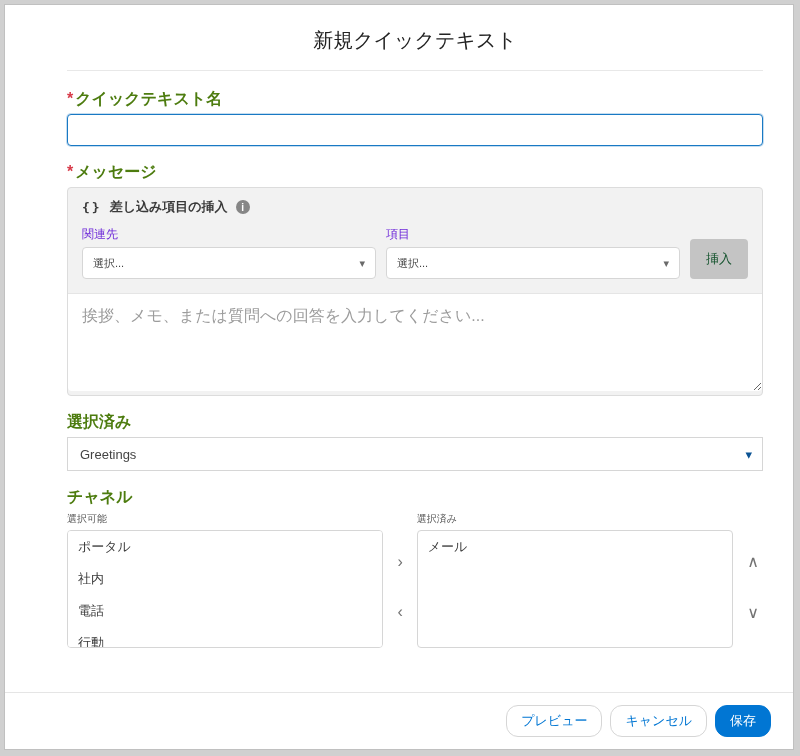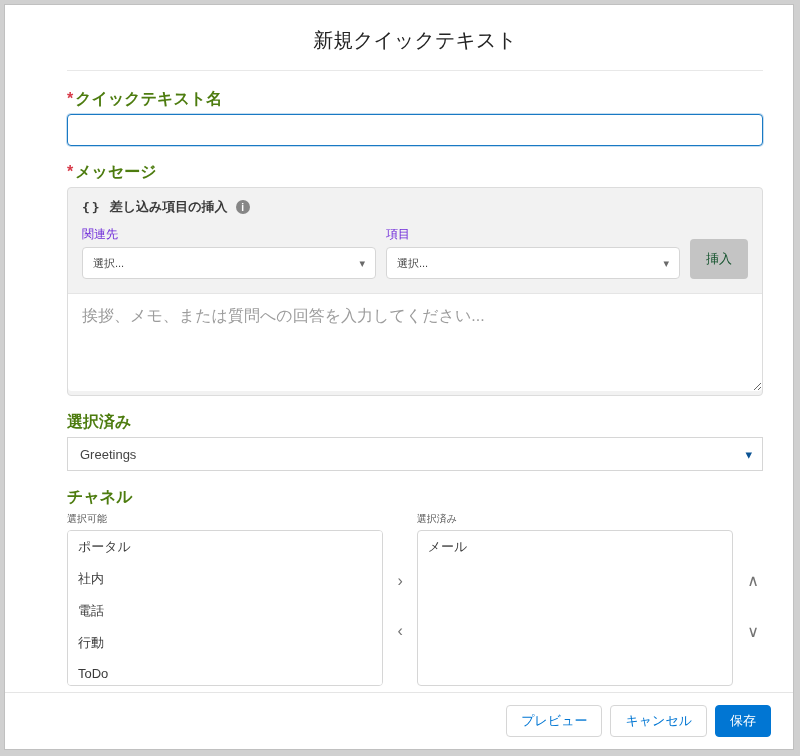--- a/index.html
+++ b/index.html
@@ -166,21 +166,21 @@
 .dual-list { margin-top: 14px; }
 .dual-row {
   display: flex;
   gap: 10px;
 }
 .list-col { flex: 1; }
 .list-label { font-size: 10px; color: #565656; margin-bottom: 4px; display: block; }
 .list-box {
   border: 1px solid #d6d6d6;
   border-radius: 4px;
-  height: 156px;
+  height: 118px;
   overflow: auto;
   background: #fff;
 }
 .list-item {
   padding: 7px 10px;
   font-size: 13px;
   color: #3a3a3a;
   cursor: pointer;
 }
 .mid-btns, .side-btns {
@@ -203,21 +203,21 @@
   padding: 12px 22px;
   display: flex;
   justify-content: flex-end;
   gap: 8px;
   background: #fff;
 }
 .btn {
   height: 32px;
   padding: 0 14px;
   border: 1px solid #d6d6d6;
-  border-radius: 4px;
+  border-radius: 12px;
   background: #fff;
   font-size: 13px;
   color: #0176d3;
   cursor: pointer;
 }
 .btn-primary {
   background: #0176d3;
   color: #fff;
   border-color: #0176d3;
 }

